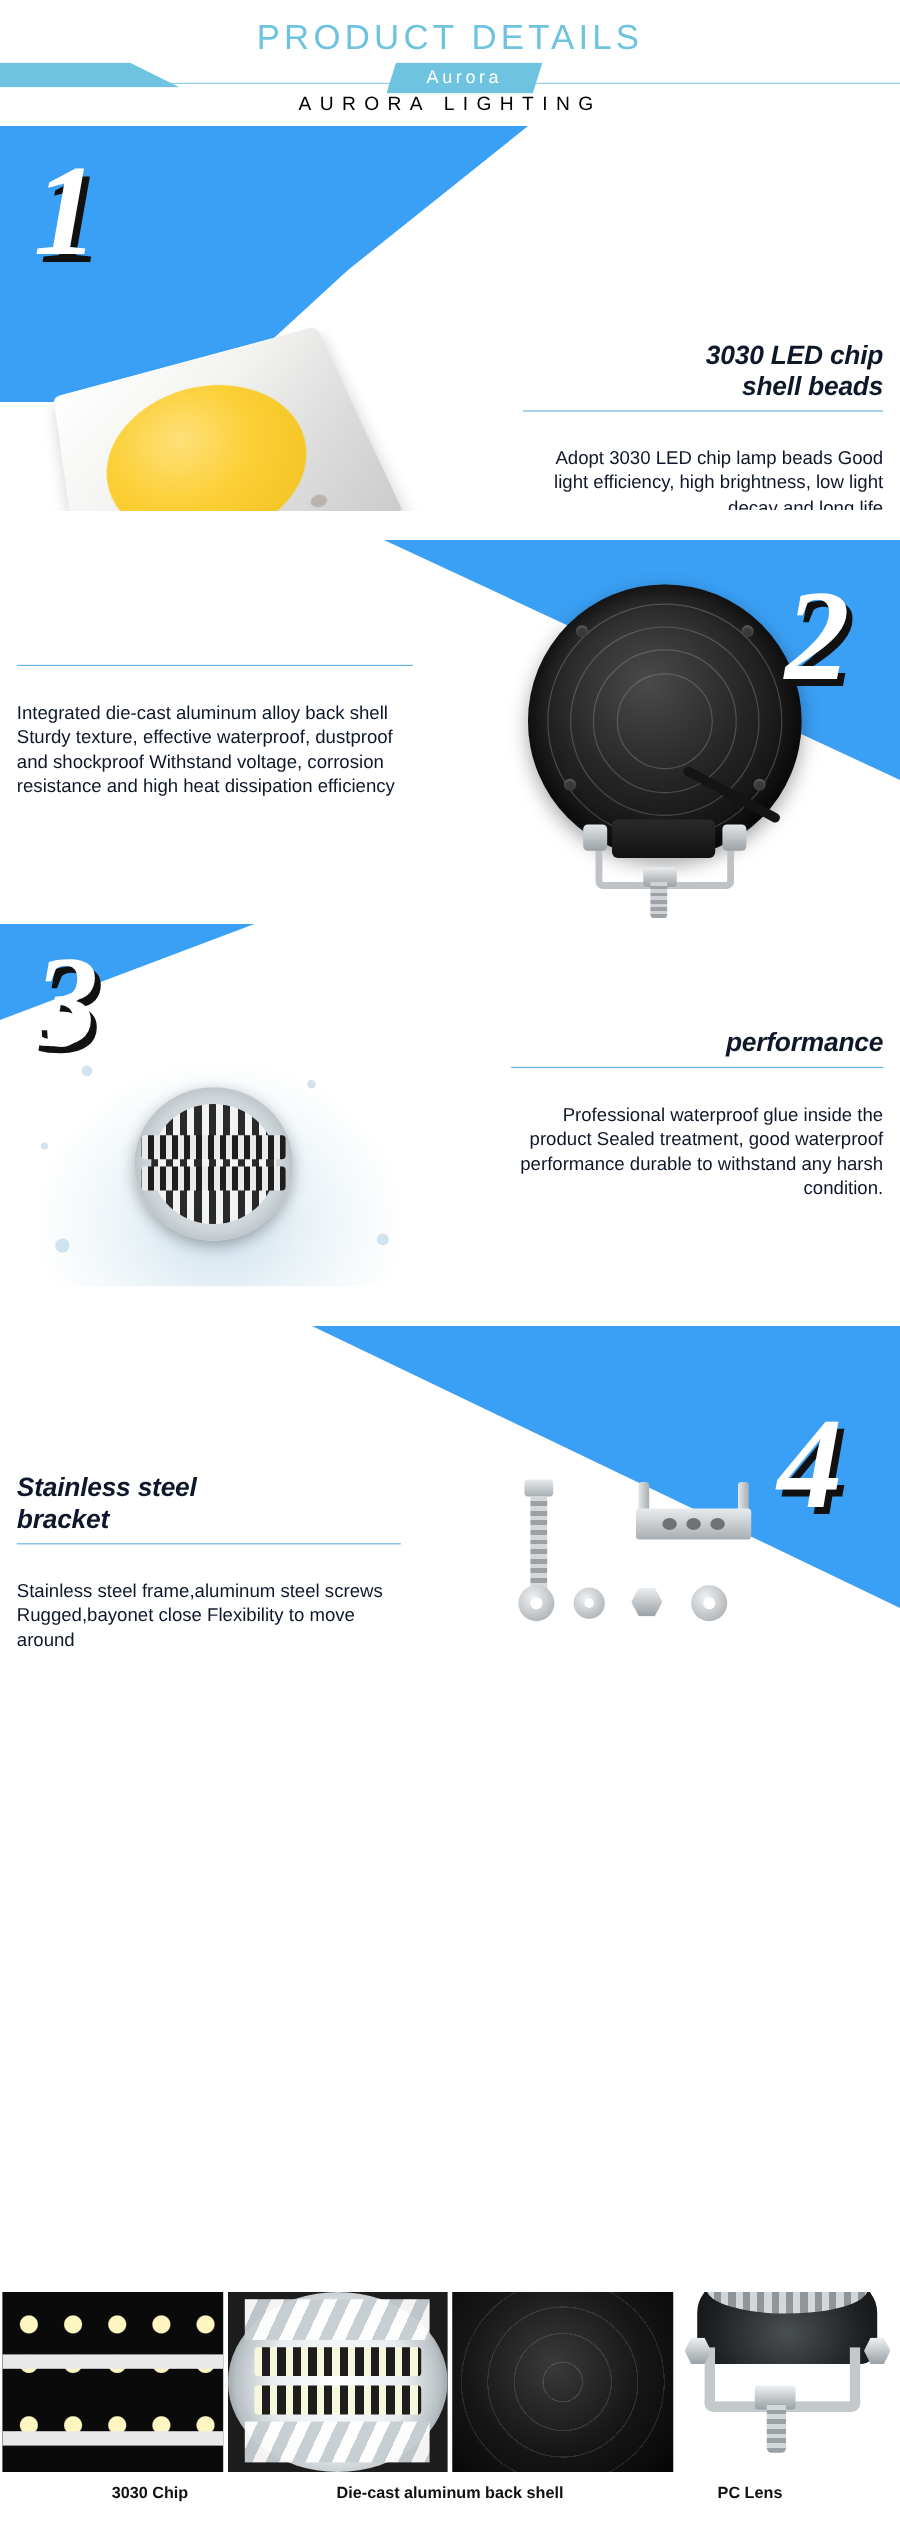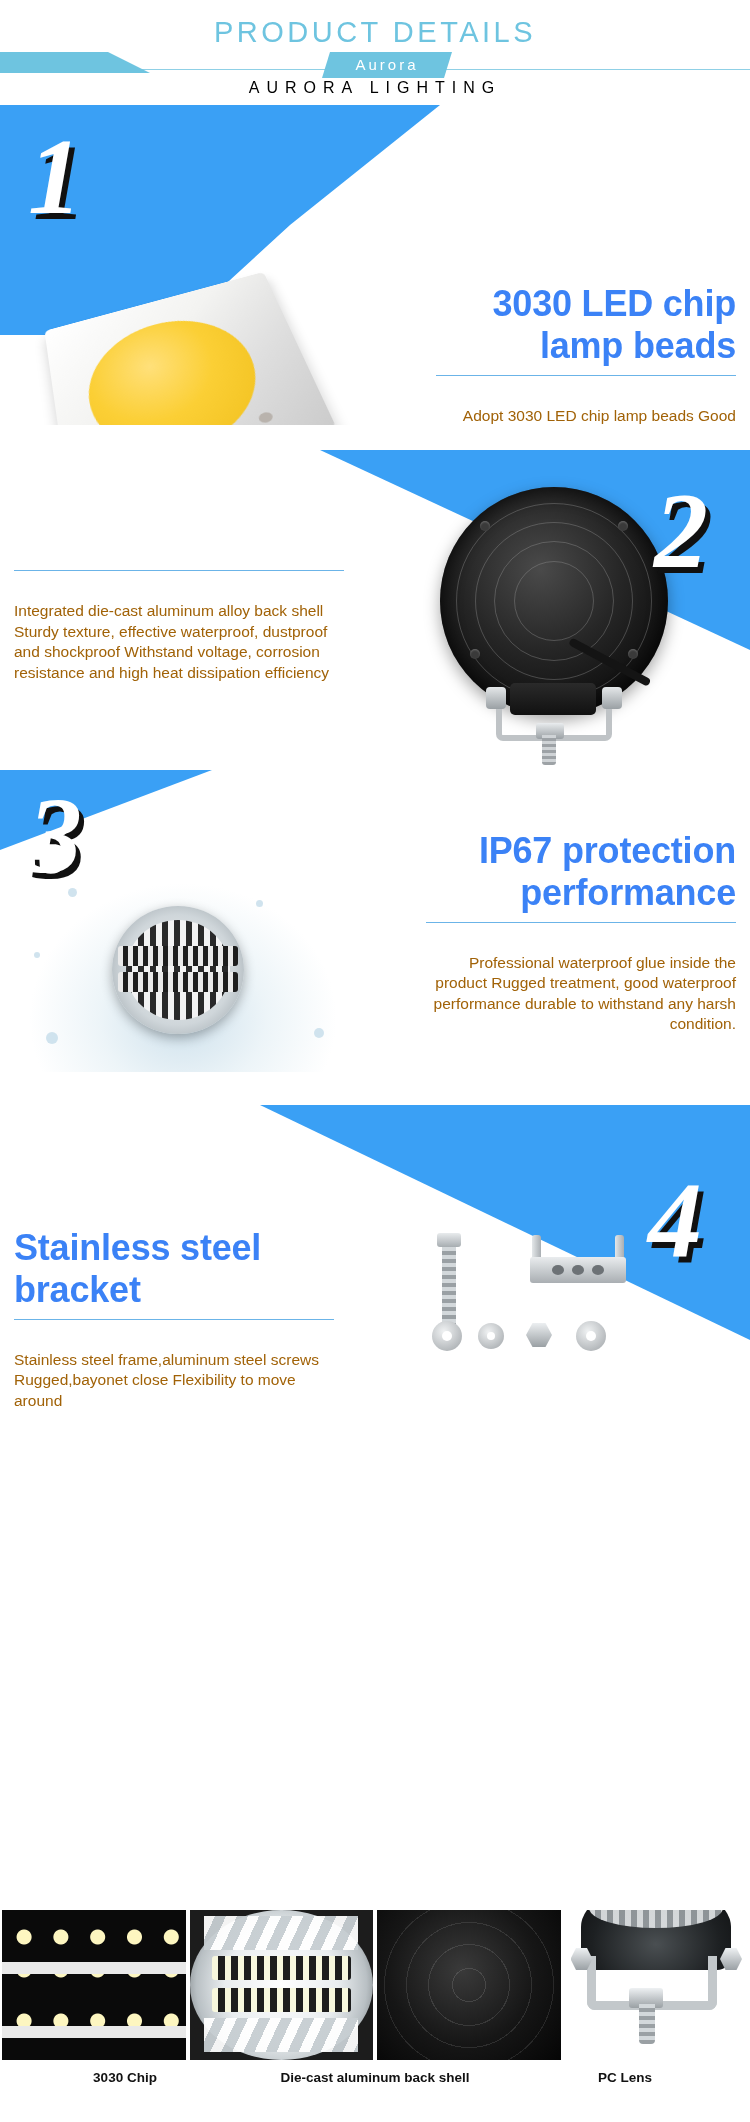--- a/index.html
+++ b/index.html
@@ -93,29 +93,30 @@
   }
   .num1 { top:18px; left:28px; font-size:108px; }
   .num2 { top:52px; right:42px; font-size:108px; }
   .num3 { top:12px; left:28px; font-size:108px; }
   .num4 { top:62px; right:48px; font-size:108px; }
 
   .txtblock { position:absolute; z-index:5; }
   .txt-right { text-align:right; }
   .txt-left  { text-align:left; }
   .sec-title {
-    color:#3b82f6;
-    font-size:36px;
+    color:#0f172a;
+    font-size:22px;
     font-weight:700;
+    font-style:italic;
     line-height:1.18;
     letter-spacing:-0.2px;
   }
   .sec-divider { height:1px; background:#6bb4e8; margin:7px 0 7px 0; }
   .sec-body {
-    color:#a16207;
+    color:#0f172a;
     font-size:15.5px;
     line-height:1.32;
     font-weight:400;
     margin-top:30px;
   }
 
   
   .pic { position:absolute; z-index:3; }
 
   
@@ -405,21 +406,21 @@
     <div class="pic led-chip">
       <div class="led-body"></div>
       <div class="led-dome"></div>
 
       <div class="led-dot"></div>
     </div>
 
     <div class="txtblock txt-right" style="top:178px; right:14px; width:300px;">
       <div class="sec-title">
         <span>3030 LED chip</span><br>
-        <span>lamp beads</span>
+        <span>shell beads</span>
       </div>
       <div class="sec-divider"></div>
       <div class="sec-body">Adopt 3030 LED chip lamp beads Good light efficiency, high brightness, low light decay and long life</div>
     </div>
   </div>
 
   <div class="section sec2">
     <div class="blue-shape s2-shape"></div>
     <div class="step-num num2">2</div>
 
@@ -467,25 +468,25 @@
       </div>
       <div class="drop" style="top:6px;left:40px;width:9px;height:9px;"></div>
       <div class="drop" style="top:18px;left:228px;width:7px;height:7px;"></div>
       <div class="drop" style="top:150px;left:18px;width:12px;height:12px;"></div>
       <div class="drop" style="top:146px;right:14px;width:10px;height:10px;"></div>
       <div class="drop" style="top:70px;left:6px;width:6px;height:6px;"></div>
     </div>
 
     <div class="txtblock txt-right" style="top:60px; right:14px; width:310px;">
       <div class="sec-title">
-        <span>IP67 protection</span><br>
+        <br>
         <span>performance</span>
       </div>
       <div class="sec-divider"></div>
-      <div class="sec-body">Professional waterproof glue inside the product Rugged treatment, good waterproof performance durable to withstand any harsh condition.</div>
+      <div class="sec-body">Professional waterproof glue inside the product Sealed treatment, good waterproof performance durable to withstand any harsh condition.</div>
     </div>
   </div>
 
   <div class="section sec4">
     <div class="blue-shape s4-shape"></div>
     <div class="step-num num4">4</div>
 
     <div class="pic parts">
       <div class="long-bolt">
         <div class="lb-head"></div>

